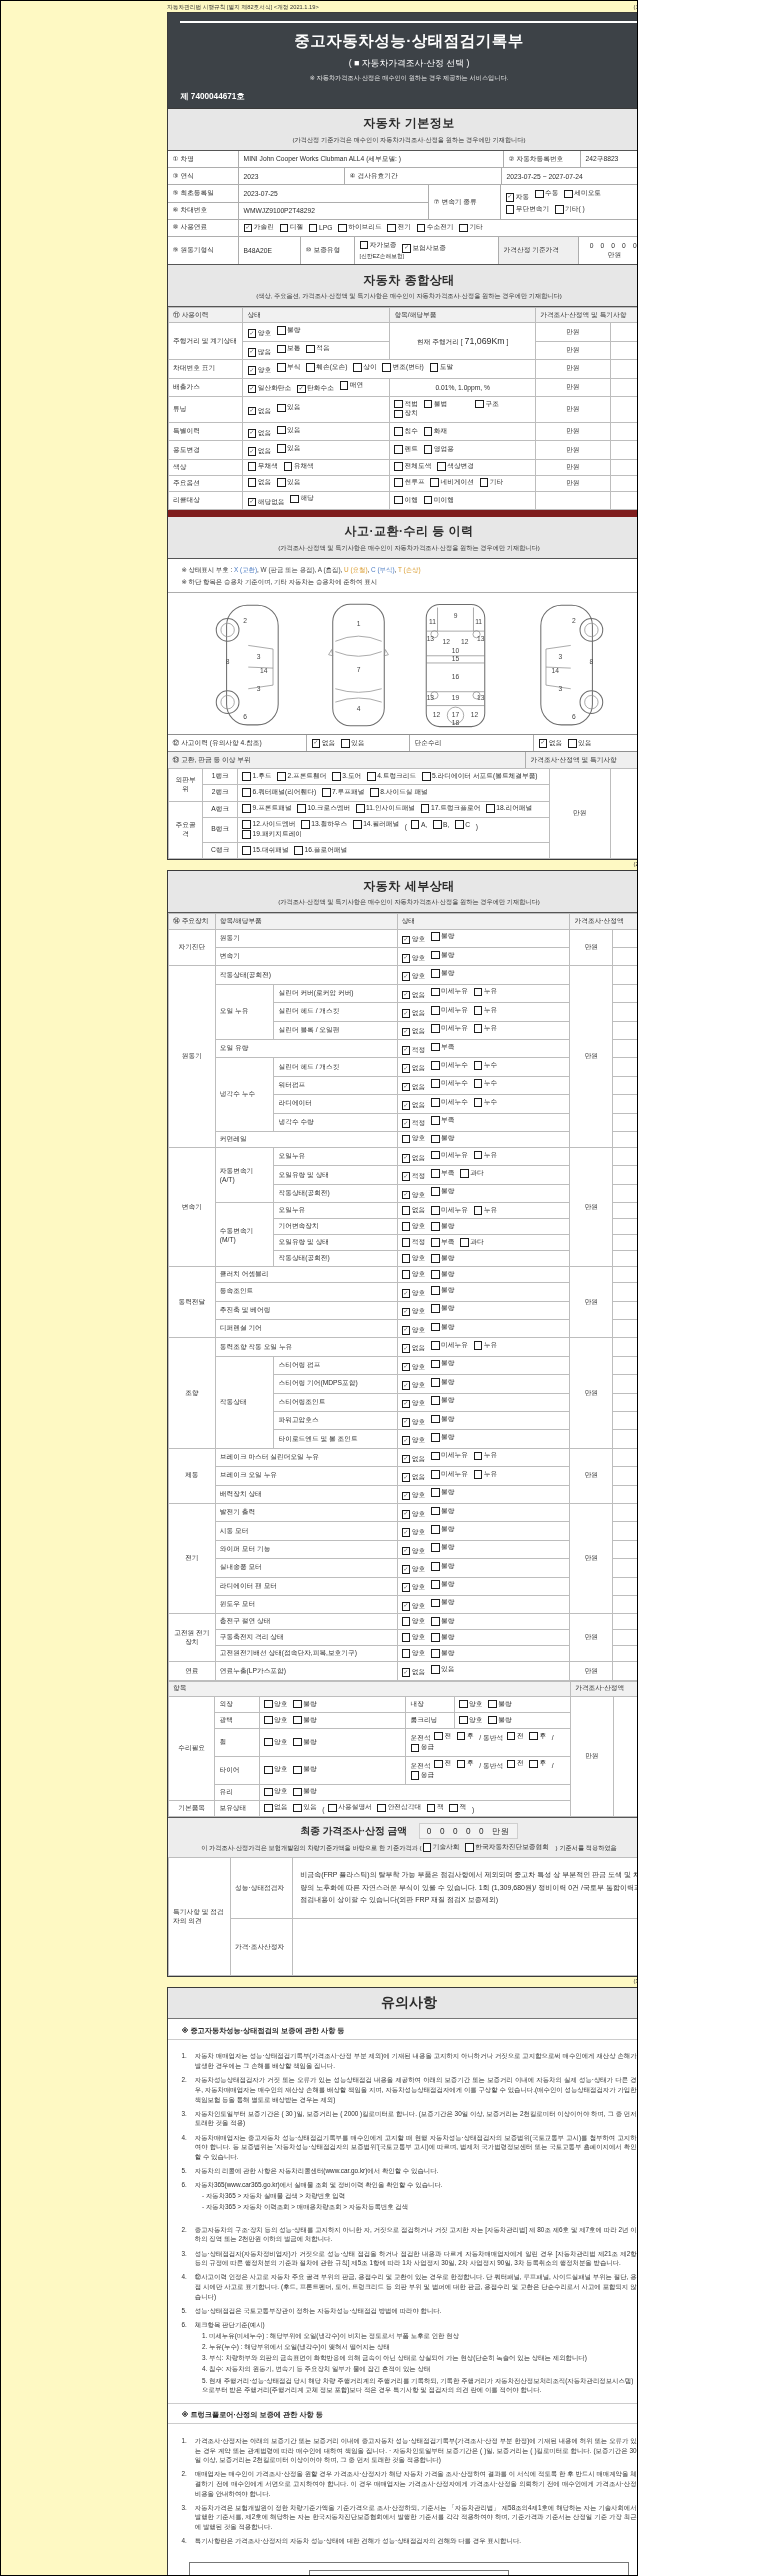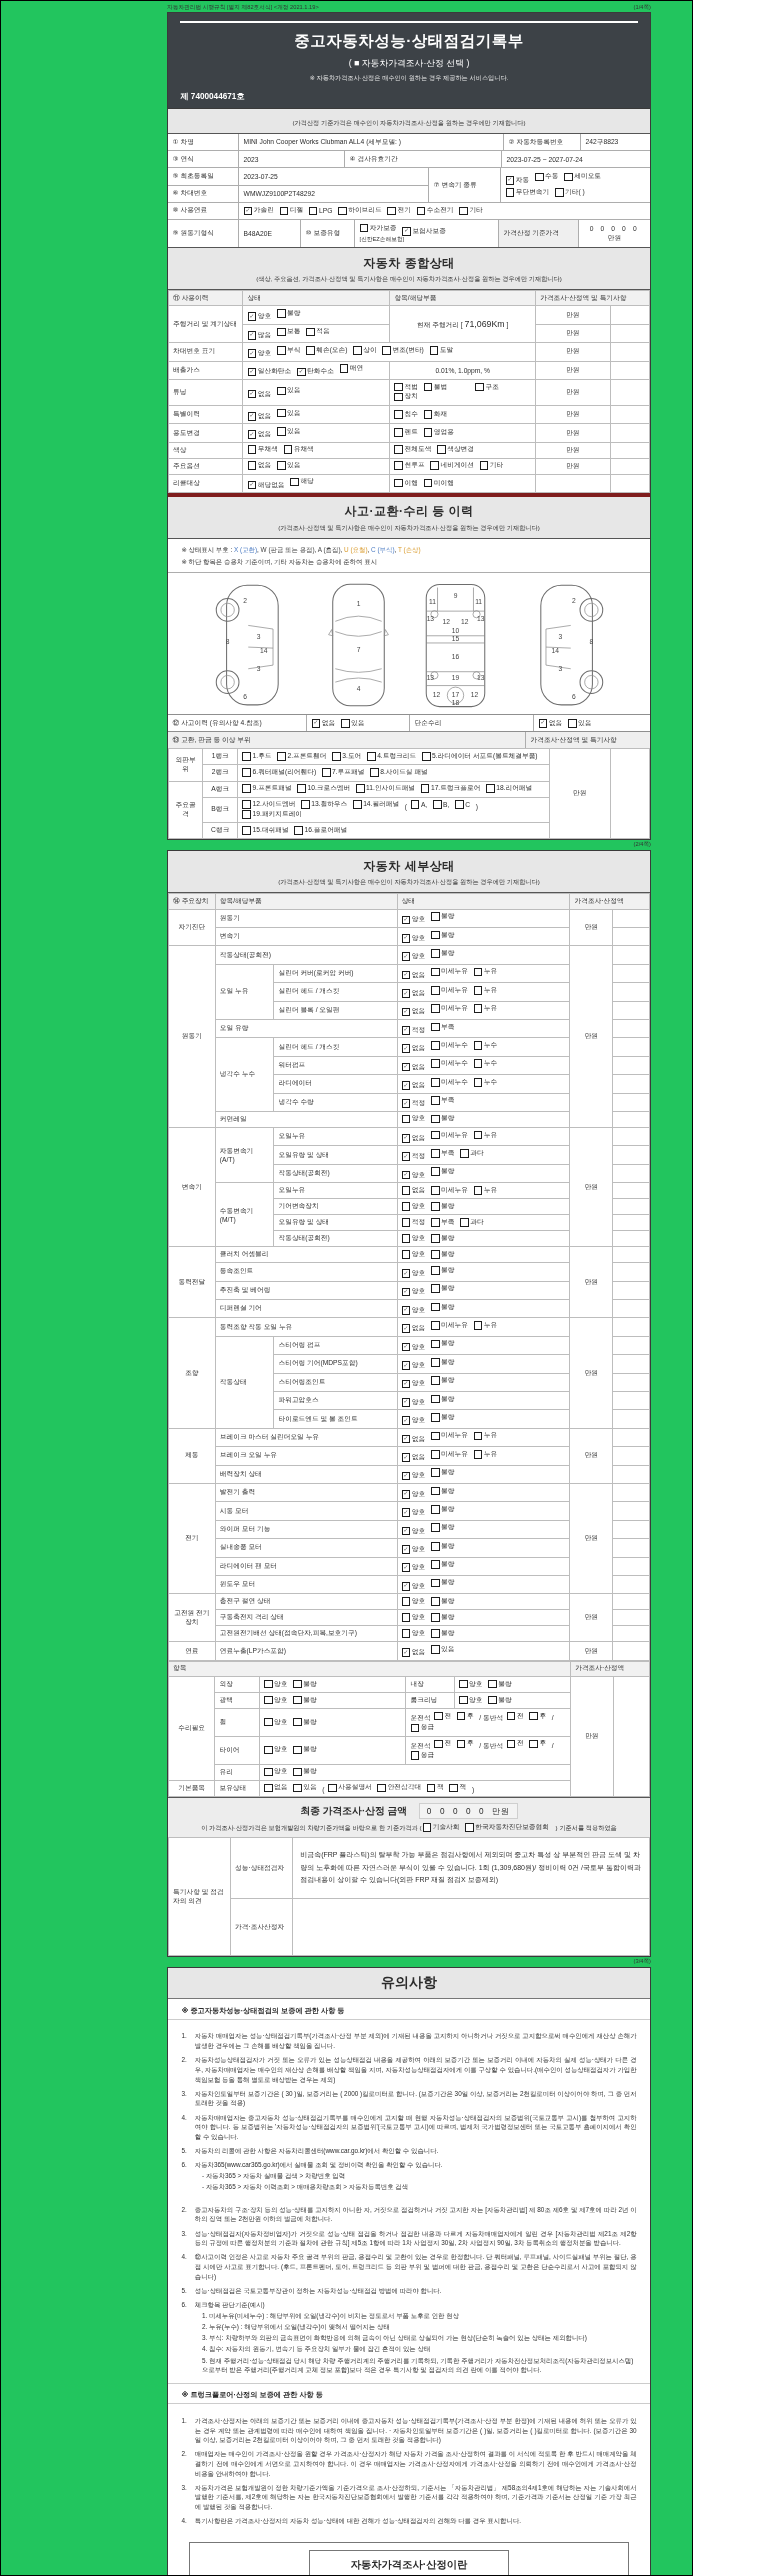--- a/index.html
+++ b/index.html
@@ -1,16 +1,16 @@
 <!DOCTYPE html>
 <html style="font-size:8.2px"><head>
 <meta charset="utf-8">
 <style>
   html,body{margin:0;padding:0;background:#fff;}
-  .page{width:693px;height:2576px;overflow:hidden;position:relative;background:#22c55e;border:0.5px solid #000;box-sizing:border-box;font-family:"Liberation Sans","DejaVu Sans",sans-serif;color:#2b2b2b;}
+  .page{width:638px;height:2576px;overflow:hidden;position:relative;background:#fef9c3;border:0.5px solid #000;box-sizing:border-box;font-family:"Liberation Sans","DejaVu Sans",sans-serif;color:#2b2b2b;}
   .col{width:484px;margin-left:166px;}
   .top-meta{display:flex;justify-content:space-between;font-size:5.7px;color:#333;padding-top:2.6px;}
   .blk{border:1px solid #3a3a3a;background:#fff;}
   .marker{text-align:right;font-size:5.7px;color:#333;padding:1px 0;}
   
   .dark{background:#3d4247;color:#fff;padding:8.2px 12.4px 6.2px;border-bottom:1px solid #3a3a3a;}
   .dark .t{font-size:15.5px;font-weight:bold;text-align:center;letter-spacing:0.5px;margin-top:7.2px;}
   .dark .s{font-size:8.8px;text-align:center;margin-top:6.2px;}
   .dark .n{font-size:6.2px;text-align:center;margin-top:4.1px;color:#e8e8e8;}
   .dark .d{font-size:8.2px;font-weight:bold;margin-top:8px;}
@@ -72,20 +72,21 @@
     <div class="blk">
       <div class="dark">
         <div class="whitebar"></div>
         <div class="t">중고자동차성능·상태점검기록부</div>
         <div class="s">( ■ 자동차가격조사·산정 선택 )</div>
         <div class="n">※ 자동차가격조사·산정은 매수인이 원하는 경우 제공하는 서비스입니다.</div>
         <div class="d">제 7400044671호</div>
       </div>
 
       <div class="band">
+        <div class="bt">자동차 기본정보</div>
         <div class="bn">(가격산정 기준가격은 매수인이 자동차가격조사·산정을 원하는 경우에만 기재합니다)</div>
       </div>
       <div>
         <div class="r">
           <div class="c lab" style="width:70px">① 차명</div>
           <div class="c" style="width:265px">MINI John Cooper Works Clubman ALL4 (세부모델: )</div>
           <div class="c lab" style="width:77px">② 자동차등록번호</div>
           <div class="c" style="width:72px;flex:1">242구8823</div>
         </div>
         <div class="r">
@@ -393,21 +394,21 @@
                 </span><span class="opt">
                   <span class="cb"></span>
                   <span>미이행</span>
                 </span></td>
           <td class="price"></td>
               <td class="blankcol"></td>
         </tr>
       </tbody>
         </table>
 
-      <div class="band" style="border-top:4px solid #7f1d1d">
+      <div class="band" style="border-top:7px solid #7f1d1d">
         <div class="bt">사고·교환·수리 등 이력</div>
         <div class="bn">(가격조사·산정액 및 특기사항은 매수인이 자동차가격조사·산정을 원하는 경우에만 기재합니다)</div>
       </div>
       <div class="legendline">
         <div><span>※ 상태표시 부호 : </span><span style="color: rgb(74, 122, 194);">X (교환)</span><span>, </span><span style="color: rgb(68, 68, 68);">W (판금 또는 용접)</span><span>, </span><span style="color: rgb(68, 68, 68);">A (흠집)</span><span>, </span><span style="color: rgb(217, 154, 43);">U (요철)</span><span>, </span><span style="color: rgb(74, 122, 194);">C (부식)</span><span>, </span><span style="color: rgb(217, 154, 43);">T (손상)</span></div>
         <div>※ 하단 항목은 승용차 기준이며, 기타 자동차는 승용차에 준하여 표시</div>
       </div>
 
       <div class="diag">
         <svg width="88" height="129" viewBox="0 0 170 250">

